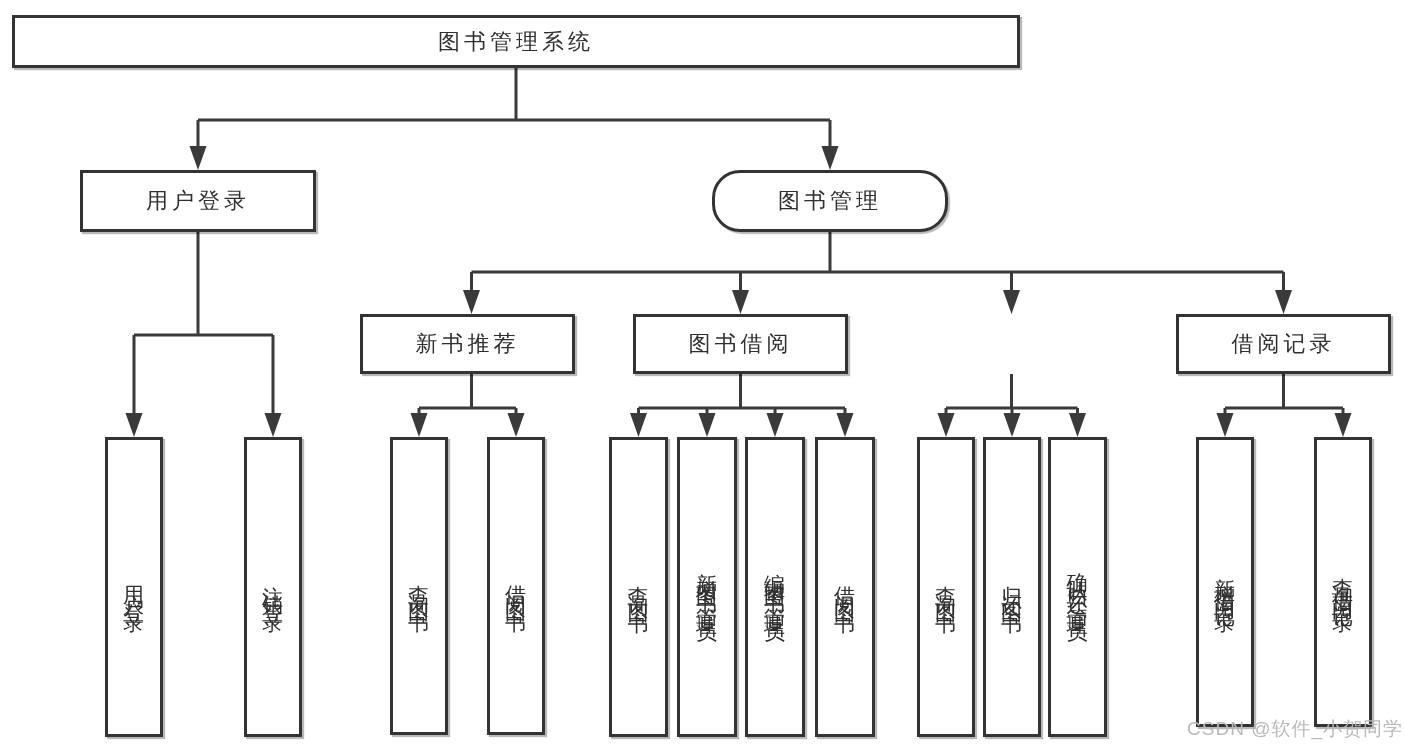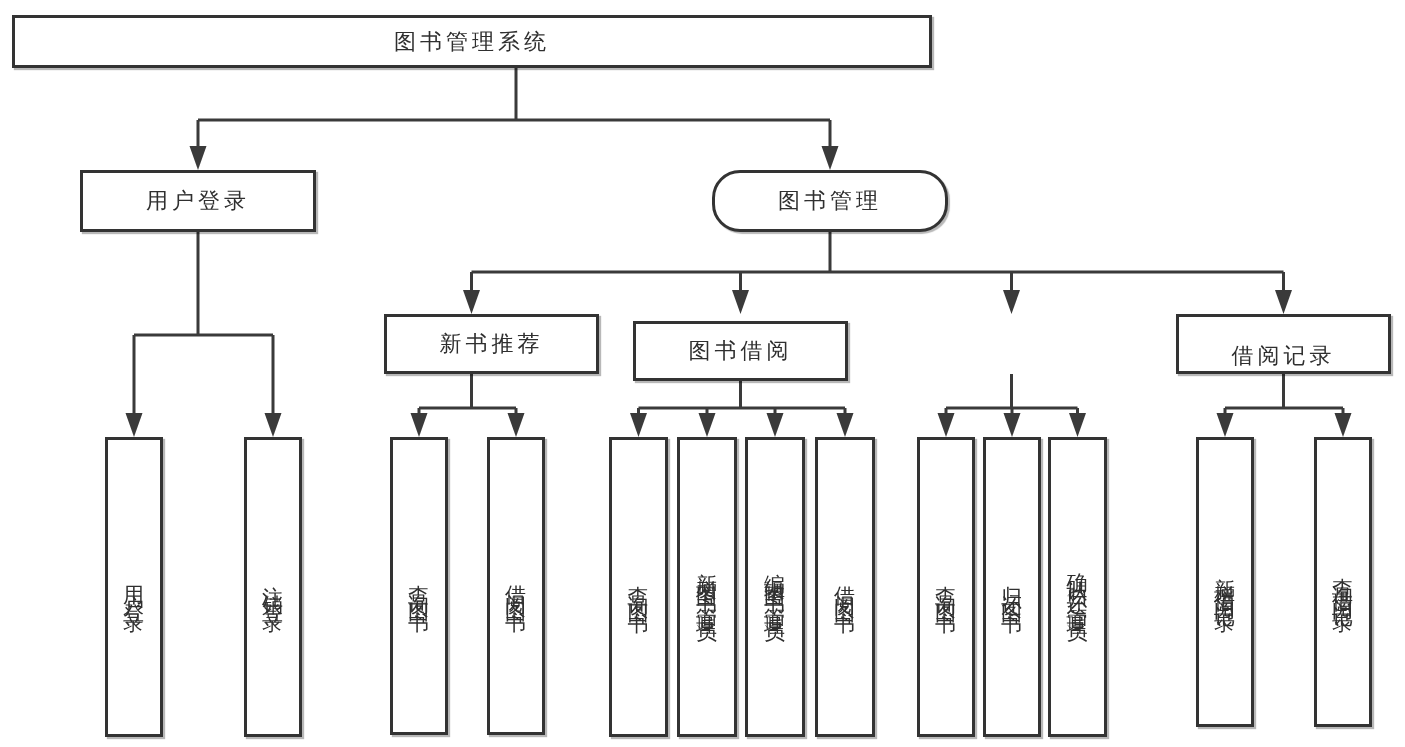--- a/index.html
+++ b/index.html
@@ -81,38 +81,38 @@
       <polygon points="766.5,413 783.5,413 775,437"></polygon>
       <polygon points="836.5,413 853.5,413 845,437"></polygon>
       <polygon points="937.5,413 954.5,413 946,437"></polygon>
       <polygon points="1003.5,413 1020.5,413 1012,437"></polygon>
       <polygon points="1069,413 1086,413 1077.5,437"></polygon>
       <polygon points="1216.5,413 1233.5,413 1225,437"></polygon>
       <polygon points="1334.5,413 1351.5,413 1343,437"></polygon>
     </g>
   </svg>
 
-  <div class="node hbox" style="left:12px;top:15px;width:920px;height:53px;">
+  <div class="node hbox" style="left:12px;top:15px;width:1008px;height:53px;">
     <span>图书管理系统</span>
   </div>
 
   <div class="node hbox" style="left:80px;top:170px;width:236px;height:62px;">
     <span>用户登录</span>
   </div>
   <div class="node hbox" style="left:712px;top:170px;width:236px;height:62px;border-radius:28px;">
     <span>图书管理</span>
   </div>
 
-  <div class="node hbox" style="left:384px;top:314px;width:215px;height:60px;">
+  <div class="node hbox" style="left:360px;top:314px;width:215px;height:60px;">
     <span>新书推荐</span>
   </div>
-  <div class="node hbox" style="left:633px;top:321px;width:215px;height:60px;">
+  <div class="node hbox" style="left:633px;top:314px;width:215px;height:60px;">
     <span>图书借阅</span>
   </div>
-  <div class="node hbox" style="left:1176px;top:314px;width:215px;height:60px;align-items:flex-end;">
+  <div class="node hbox" style="left:1176px;top:314px;width:215px;height:60px;">
     <span>借阅记录</span>
   </div>
 
   <div class="node vbox" style="left:105px;top:437px;width:58px;height:300px;">
     <span>用户登录</span>
   </div>
   <div class="node vbox" style="left:244px;top:437px;width:58px;height:300px;">
     <span>注销登录</span>
   </div>
 
@@ -146,14 +146,15 @@
     <span>确认归还（管理员）</span>
   </div>
 
   <div class="node vbox tight" style="left:1196px;top:437px;width:58px;height:290px;">
     <span>新增借阅记录</span>
   </div>
   <div class="node vbox tight" style="left:1314px;top:437px;width:58px;height:290px;">
     <span>查询借阅记录</span>
   </div>
 
+  <div id="watermark">CSDN @软件_小贺同学</div>
 
 </div>
 
 </body></html>

